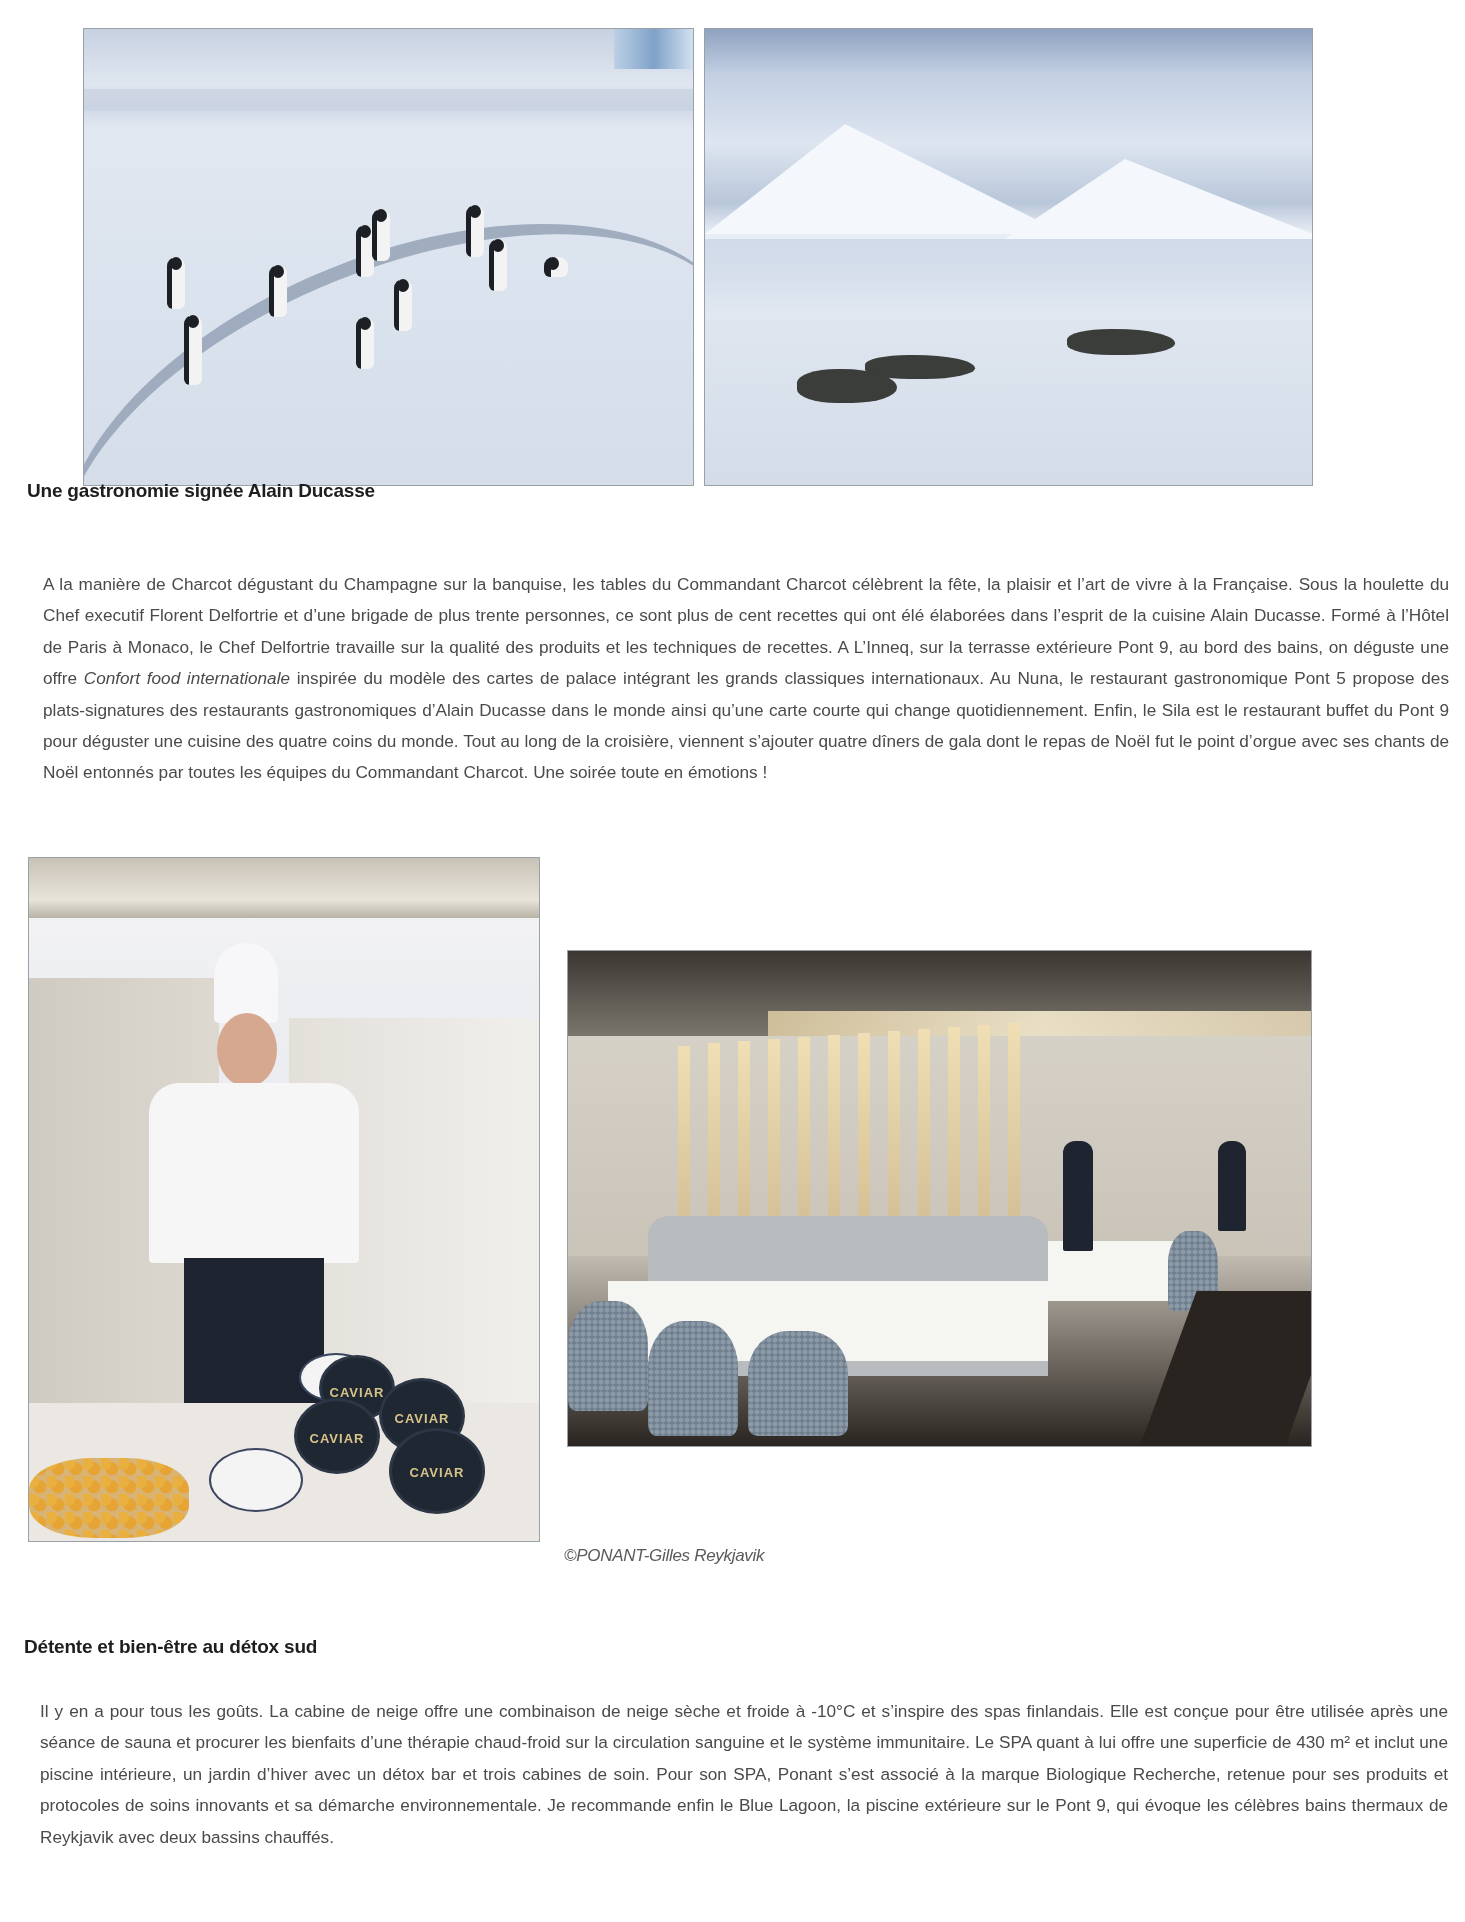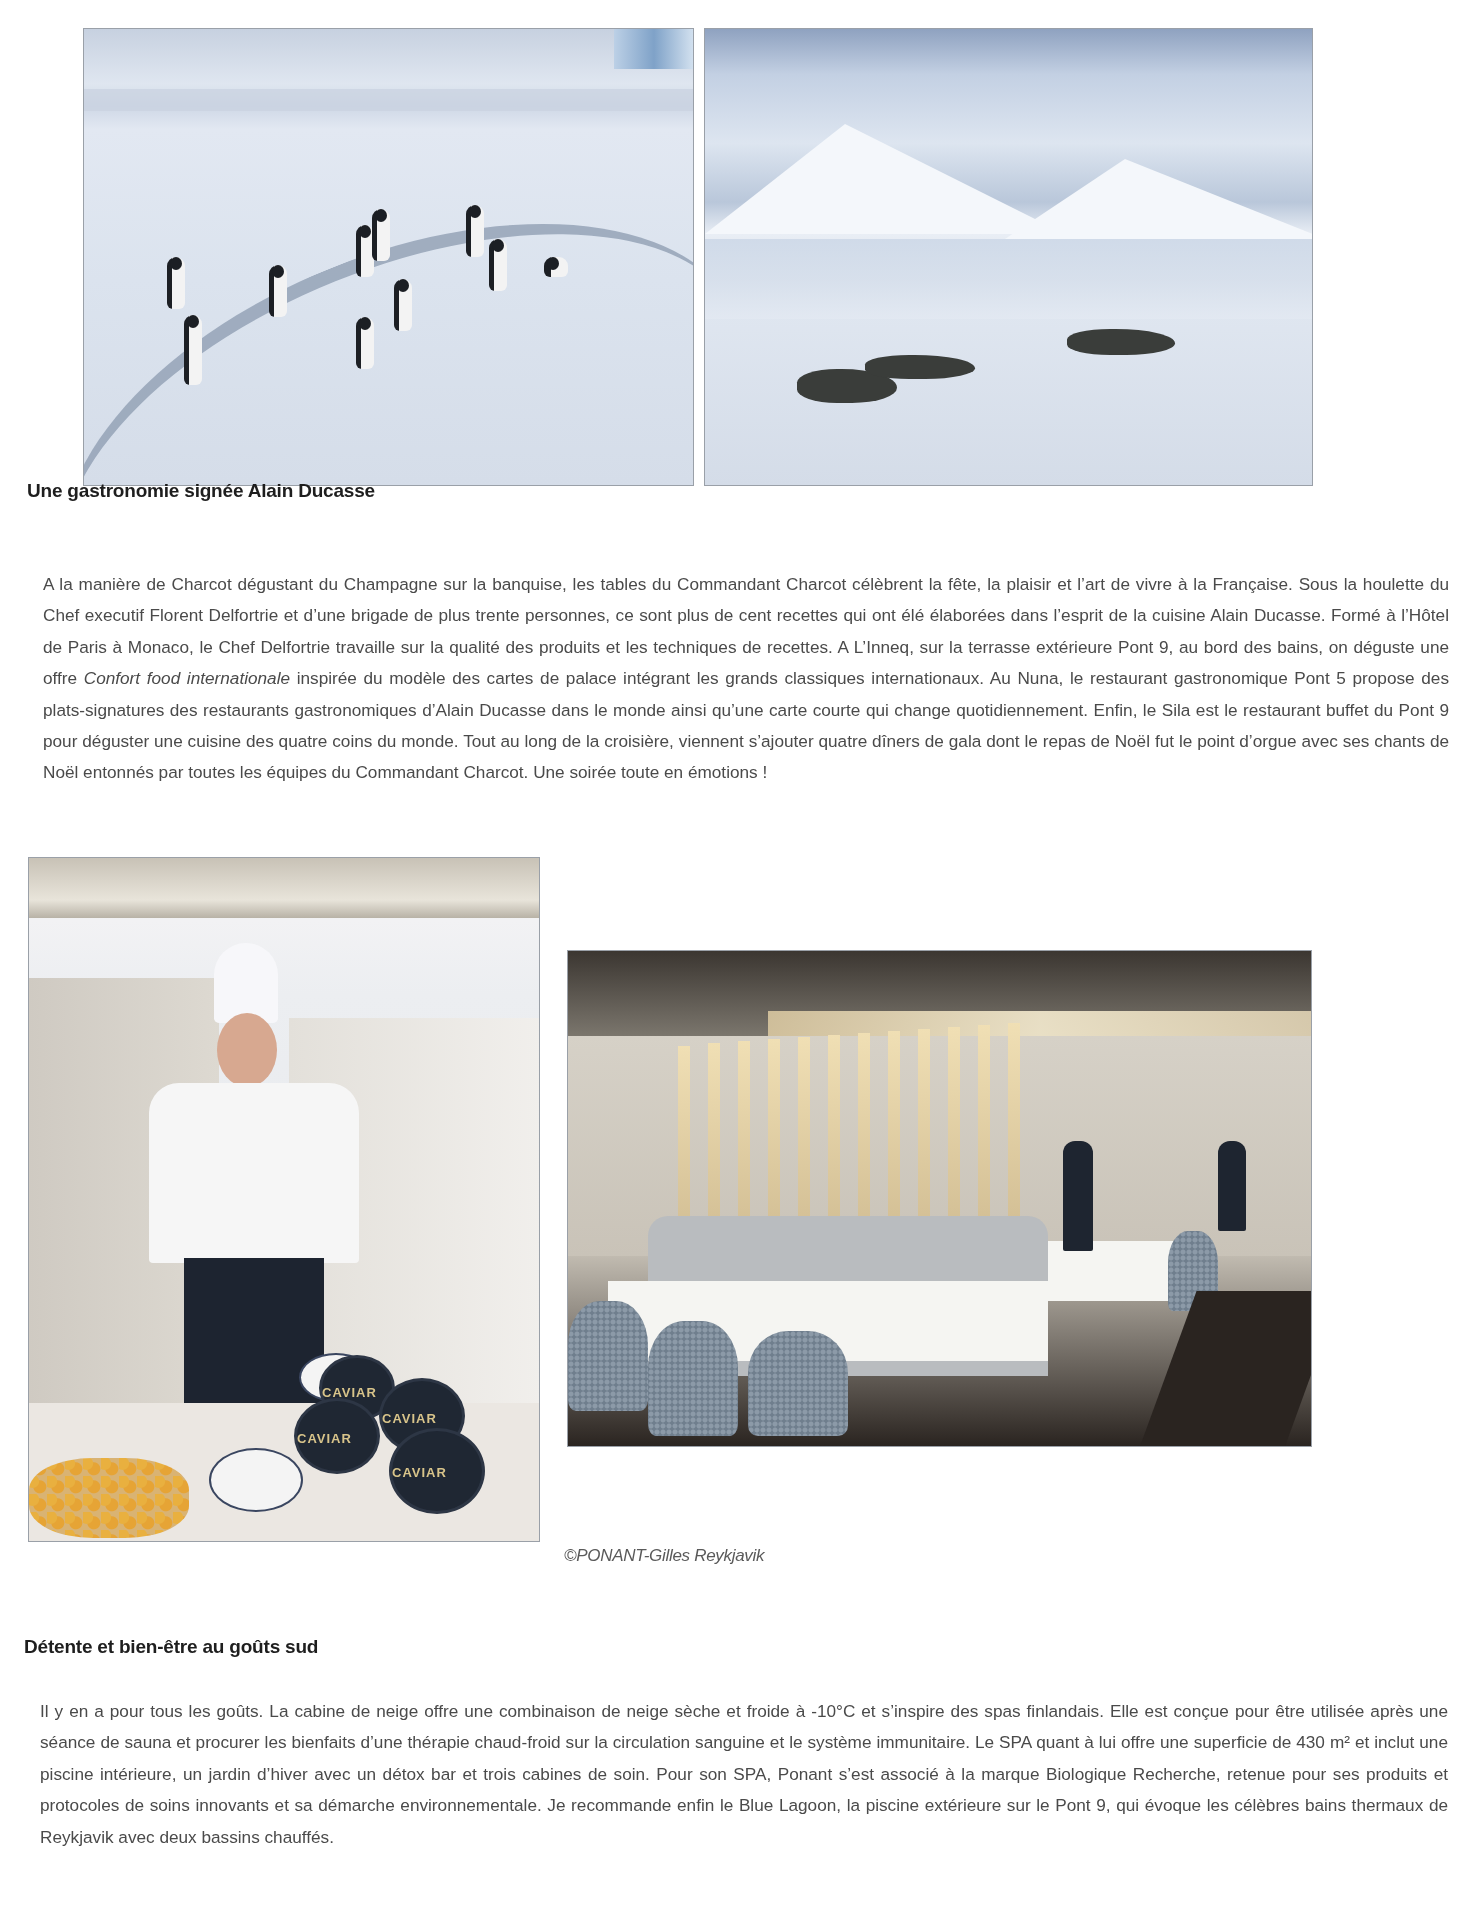--- a/index.html
+++ b/index.html
@@ -24,21 +24,21 @@
   .seal { position: absolute; height: 26px; border-radius: 40% 55% 45% 40%; background: #3a3d3a; }
   
   .chef-scene { background: linear-gradient(180deg, #c9c4ba 0%, #e8e4dc 5%, #f2f2f4 9%, #eceef1 20%, #e4e6ea 100%); }
   .chef-wall { position: absolute; background: #d9d6cf; }
   .chef-body { position: absolute; background: #f6f6f6; border-radius: 30px 30px 4px 4px; }
   .chef-head { position: absolute; background: #d7a890; border-radius: 50%; }
   .chef-hat { position: absolute; background: #f7f7fa; border-radius: 40px 40px 6px 6px; }
   .chef-pants { position: absolute; background: #1d2430; }
   .table-cloth { position: absolute; background: #ebe7e2; }
   .caviar { position: absolute; border-radius: 50%; background: #1f2733; border: 3px solid #2d3645; }
-  .caviar span { display: block; color: #d8c48a; font-size: 13px; font-weight: bold; text-align: left; margin-top: 38%; letter-spacing: 1px; }
+  .caviar span { display: block; color: #d8c48a; font-size: 13px; font-weight: bold; text-align: center; margin-top: 38%; letter-spacing: 1px; }
   .plate { position: absolute; border-radius: 50%; background: #f4f4f4; border: 2px solid #3a4660; }
   .crackers { position: absolute; background: radial-gradient(circle at 20% 30%, #e9b03f 6px, transparent 7px), radial-gradient(circle at 60% 60%, #e6a435 6px, transparent 7px), #d9b373; background-size: 18px 18px; border-radius: 40%; }
   
   .resto { background: linear-gradient(180deg, #2e2a26 0%, #5f5a53 10%, #bdb8ae 25%, #d9d3c7 40%, #c7c1b6 60%, #2a2420 100%); }
   .slat { position: absolute; width: 12px; background: linear-gradient(180deg, #f0dfb4, #c9b48a); }
   .resto-table { position: absolute; background: #f5f5f2; }
   .banquette { position: absolute; background: #b9bcbf; border-radius: 20px 20px 0 0; }
   .chair { position: absolute; background: radial-gradient(circle, #8c9aa8 2px, #6f7e8d 3px); background-size: 6px 6px; border-radius: 40% 40% 10% 10%; }
   .floor { position: absolute; background: #2a2420; }
 </style>
@@ -123,15 +123,15 @@
   <div class="chair" style="left:80px; top:370px; width:90px; height:115px;"></div>
   <div class="chair" style="left:180px; top:380px; width:100px; height:105px;"></div>
   <div class="chair" style="left:600px; top:280px; width:50px; height:80px;"></div>
   <div class="abs" style="left:495px; top:190px; width:30px; height:110px; background:#1e2530; border-radius:12px 12px 2px 2px;"></div>
   <div class="abs" style="left:650px; top:190px; width:28px; height:90px; background:#1e2530; border-radius:12px 12px 2px 2px;"></div>
   <div class="floor" style="left:600px; top:340px; width:145px; height:157px; transform:skewX(-20deg);"></div>
 </div>
 
 <div class="caption" style="left:564px; top:1546px;">©PONANT-Gilles Reykjavik</div>
 
-<h2 class="section-title" style="left:24px; top:1636px;">Détente et bien-être au goûts sud</h2>
+<h2 class="section-title" style="left:24px; top:1636px;">Détente et bien-être au détox sud</h2>
 
 <p class="body-text" style="left:24px; top:1680px; width:1408px;">Il y en a pour tous les goûts. La cabine de neige offre une combinaison de neige sèche et froide à -10°C et s’inspire des spas finlandais. Elle est conçue pour être utilisée après une séance de sauna et procurer les bienfaits d’une thérapie chaud-froid sur la circulation sanguine et le système immunitaire. Le SPA quant à lui offre une superficie de 430 m² et inclut une piscine intérieure, un jardin d’hiver avec un détox bar et trois cabines de soin. Pour son SPA, Ponant s’est associé à la marque Biologique Recherche, retenue pour ses produits et protocoles de soins innovants et sa démarche environnementale. Je recommande enfin le Blue Lagoon, la piscine extérieure sur le Pont 9, qui évoque les célèbres bains thermaux de Reykjavik avec deux bassins chauffés.</p>
 
 </body></html>

